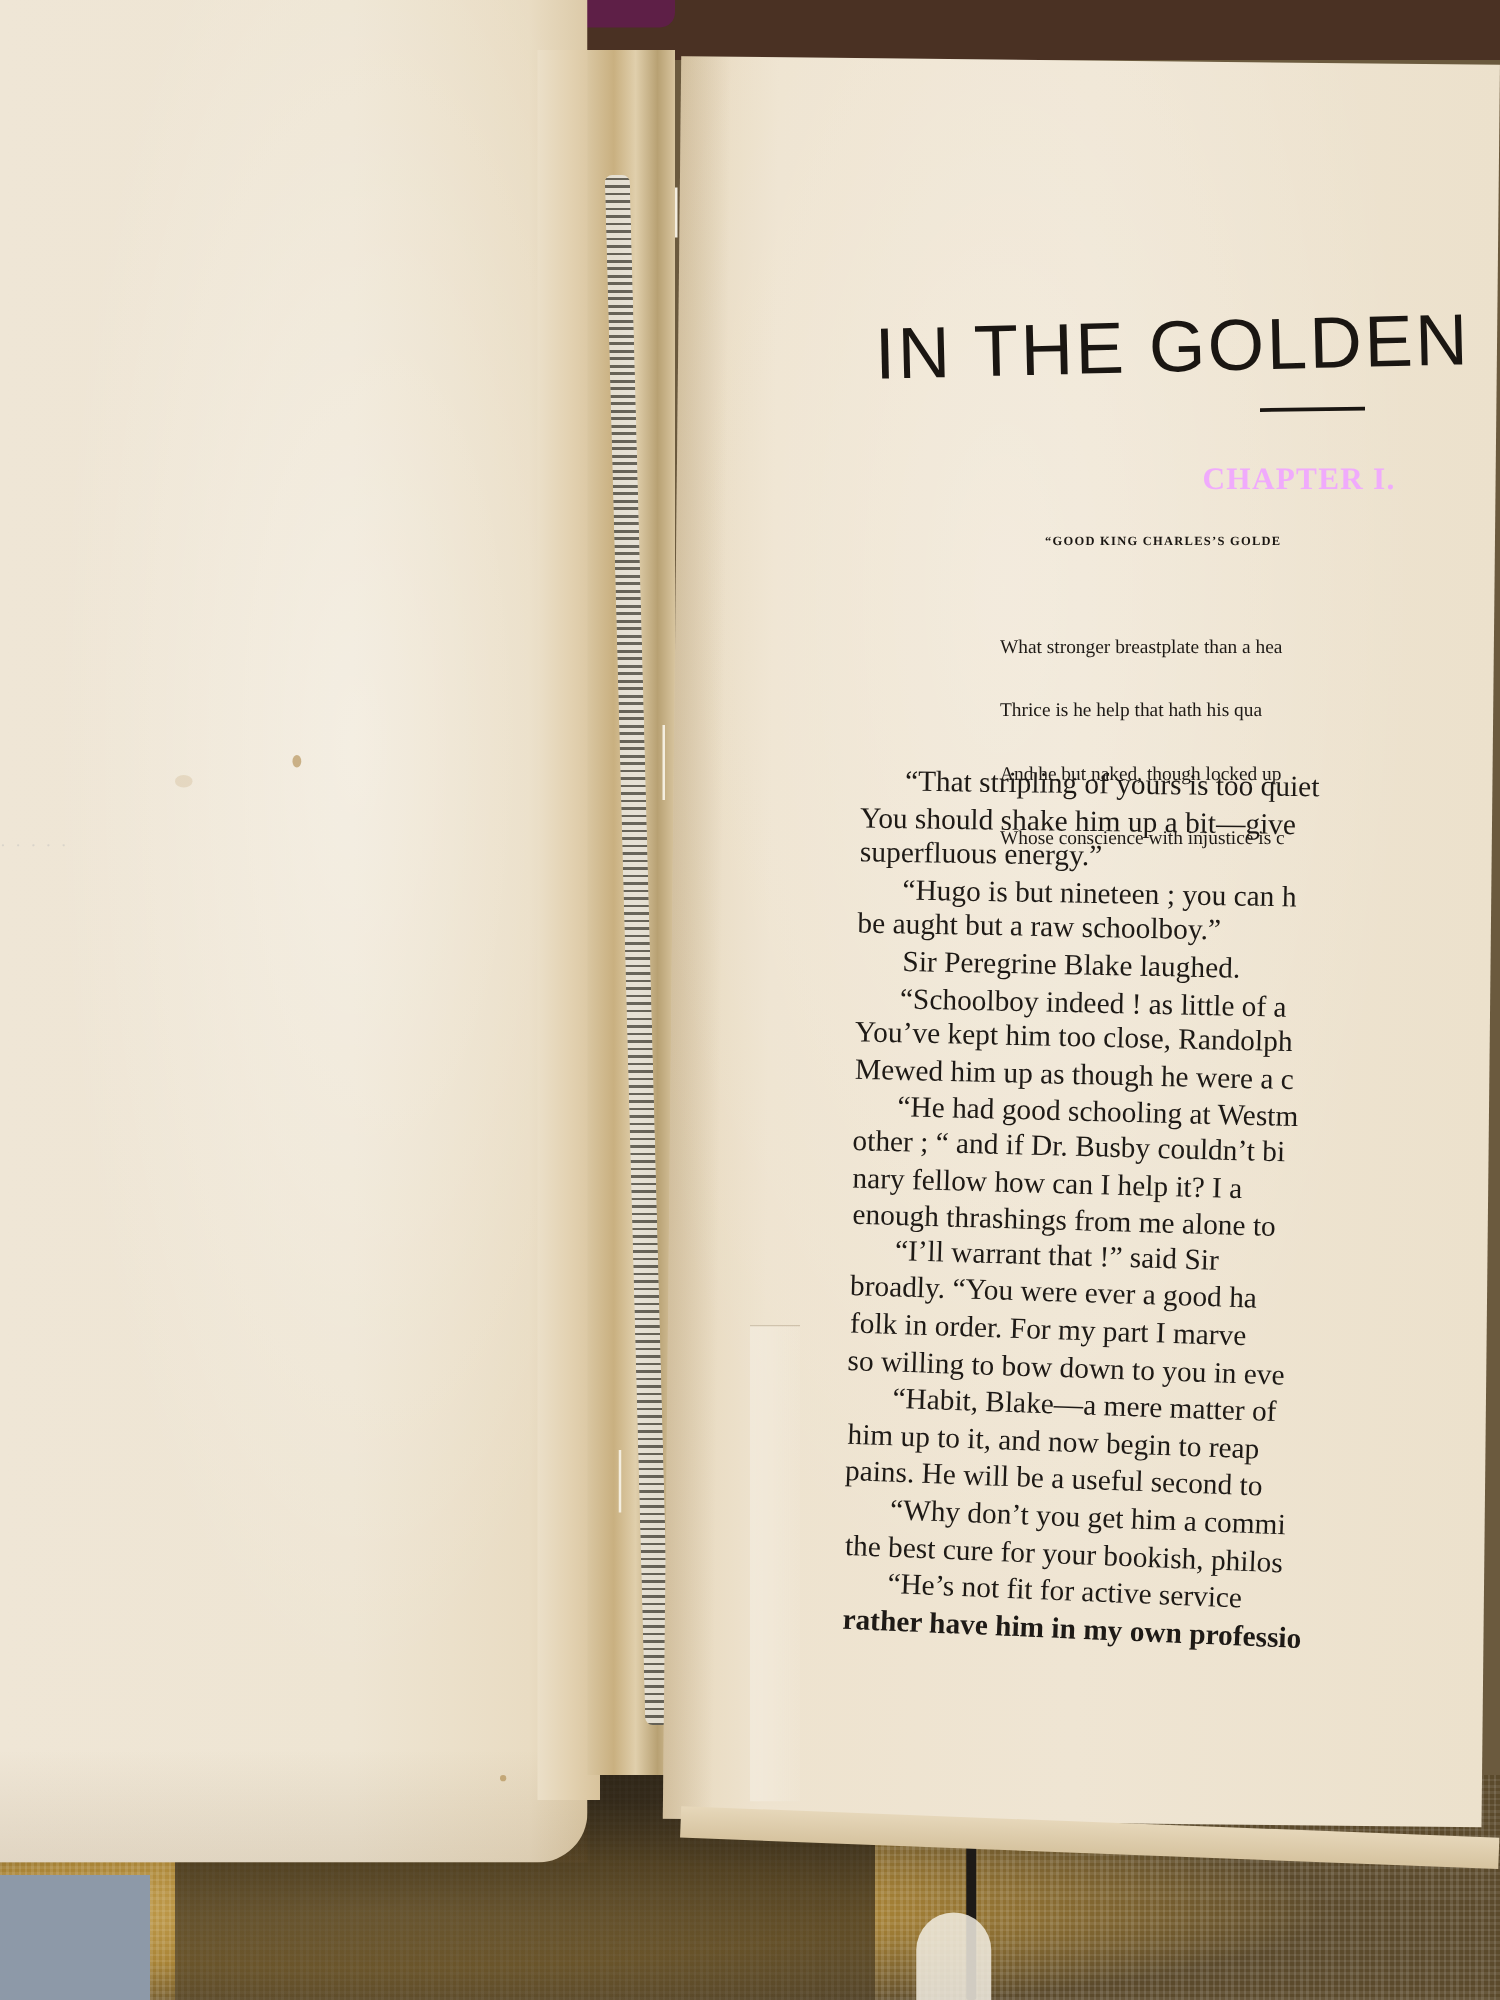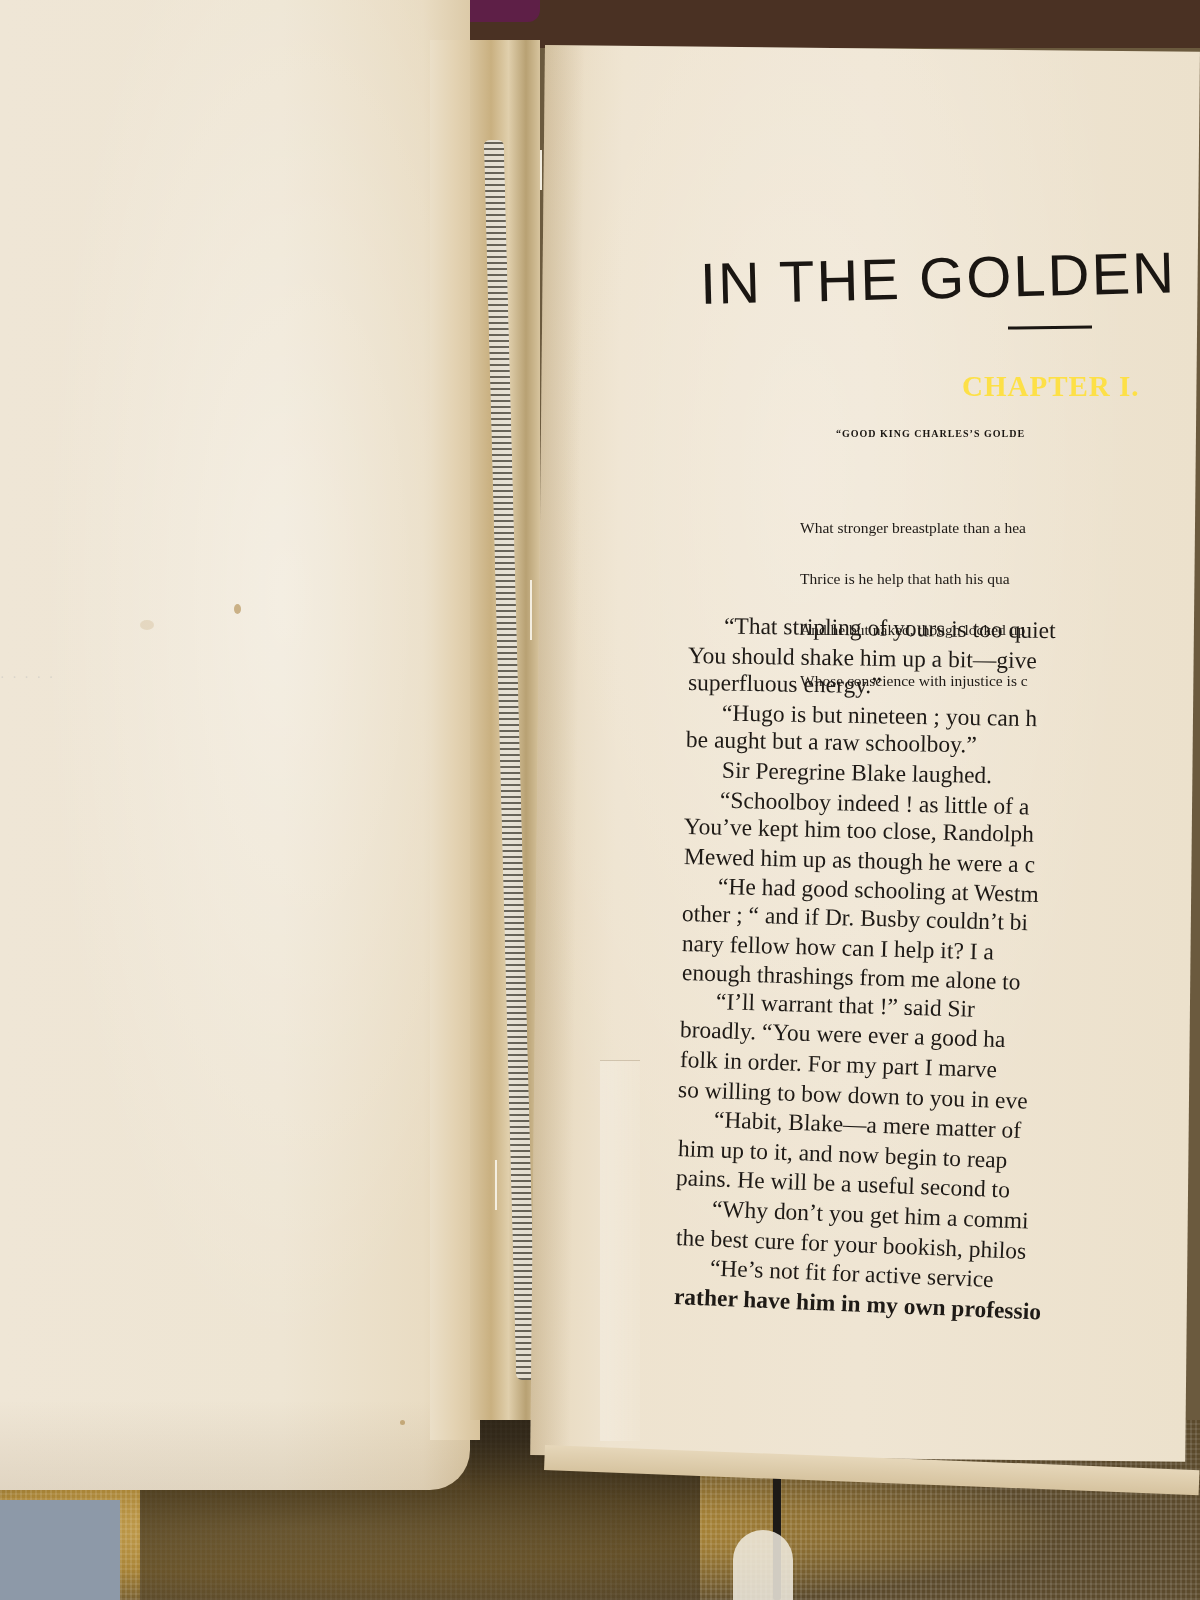--- a/index.html
+++ b/index.html
@@ -61,24 +61,24 @@
   .repair-patch { position:absolute; left:600px; top:1060px; width:40px; height:380px;
     background:linear-gradient(90deg, rgba(255,255,255,0.25), rgba(255,255,255,0.05));
     border-top:1px solid rgba(160,140,110,0.4); }
 
   
   .text-block { position:absolute; left:682px; top:232px; width:600px; color:#1e1a16; }
   .book-title { position:absolute; left:700px; top:250px; font-size:58px; letter-spacing:2px;
     font-family:"Liberation Sans", sans-serif; font-weight:normal; color:#1a1612; white-space:nowrap;
     transform:rotate(-1.4deg); transform-origin:0 50%; }
   .title-rule { position:absolute; left:1008px; top:326px; width:84px; height:3px; background:#1a1612; transform:rotate(-0.8deg); }
-  .chapter { position:absolute; left:962px; top:370px; font-size:29px; font-weight:bold; letter-spacing:1px; white-space:nowrap; color:#fde047; }
+  .chapter { position:absolute; left:962px; top:370px; font-size:25px; font-weight:bold; letter-spacing:1px; white-space:nowrap; color:#f0abfc; }
   .epigraph-title { position:absolute; left:836px; top:428px; font-size:10px; letter-spacing:1px; white-space:nowrap;
     font-variant:small-caps; font-weight:bold; color:#1a1612; }
-  .verse { position:absolute; left:800px; top:485px; font-size:15.5px; line-height:17px; white-space:pre; color:#1e1a16; }
+  .verse { position:absolute; left:800px; top:475px; font-size:15.5px; line-height:17px; white-space:pre; color:#1e1a16; }
   .body-line { position:absolute; left:0; white-space:nowrap; font-size:23.5px; color:#1e1a16; }
   .indent { padding-left:36px; }
 </style>
 </head>
 <body>
 
 <div class="scene">
   <div class="top-strip"></div>
   <div class="top-purple"></div>
 

